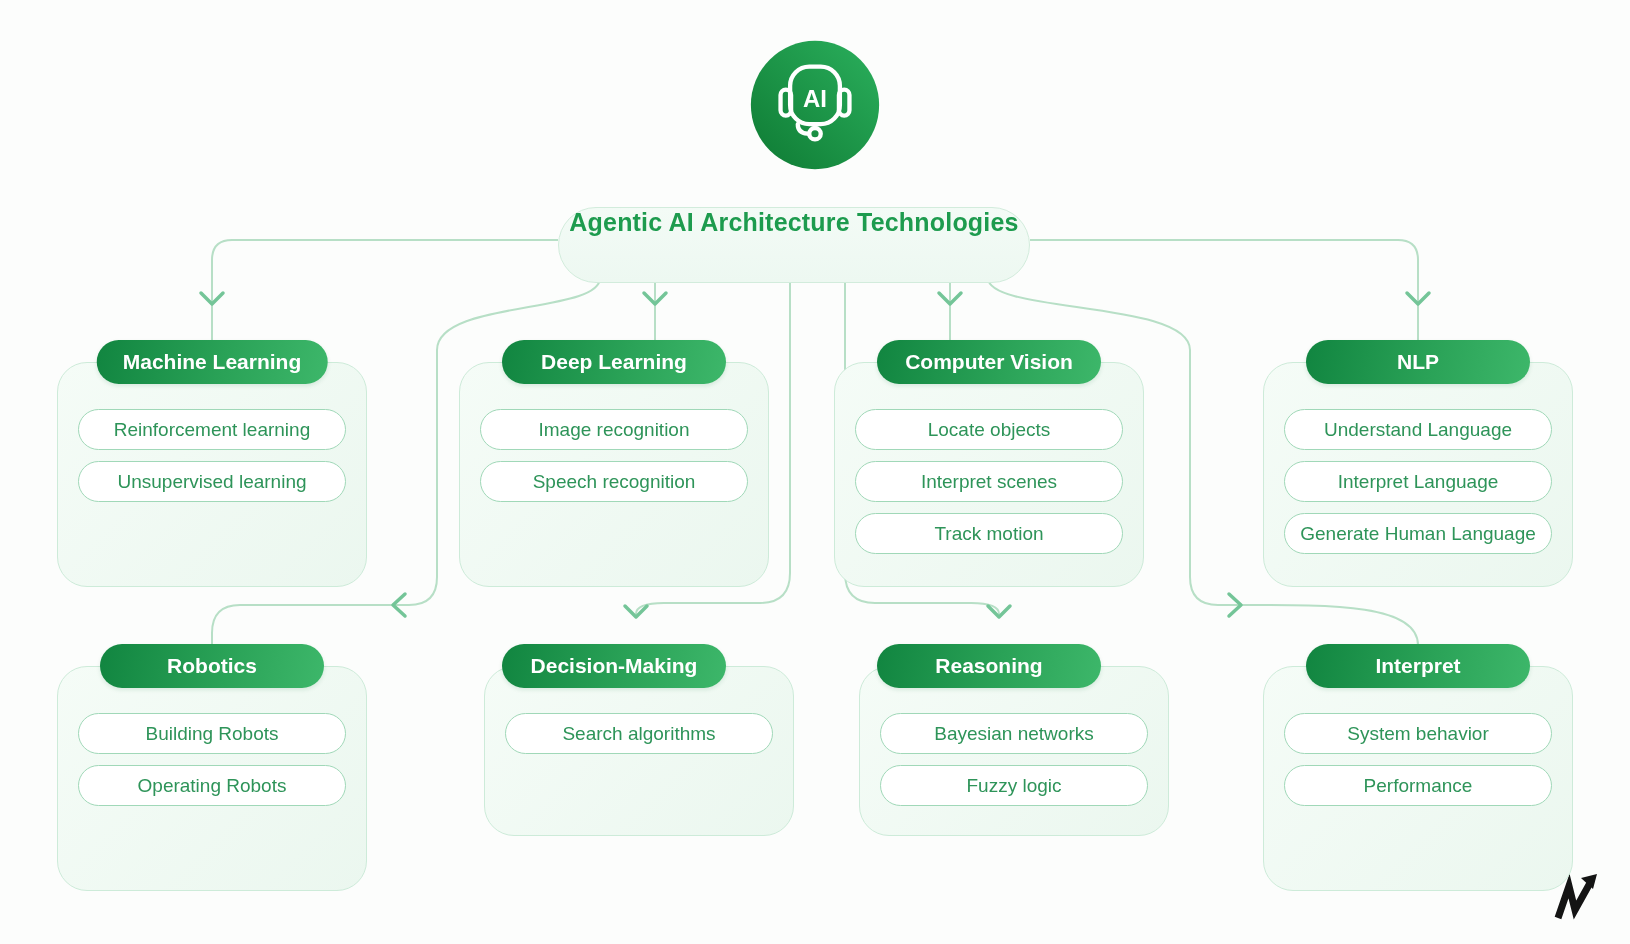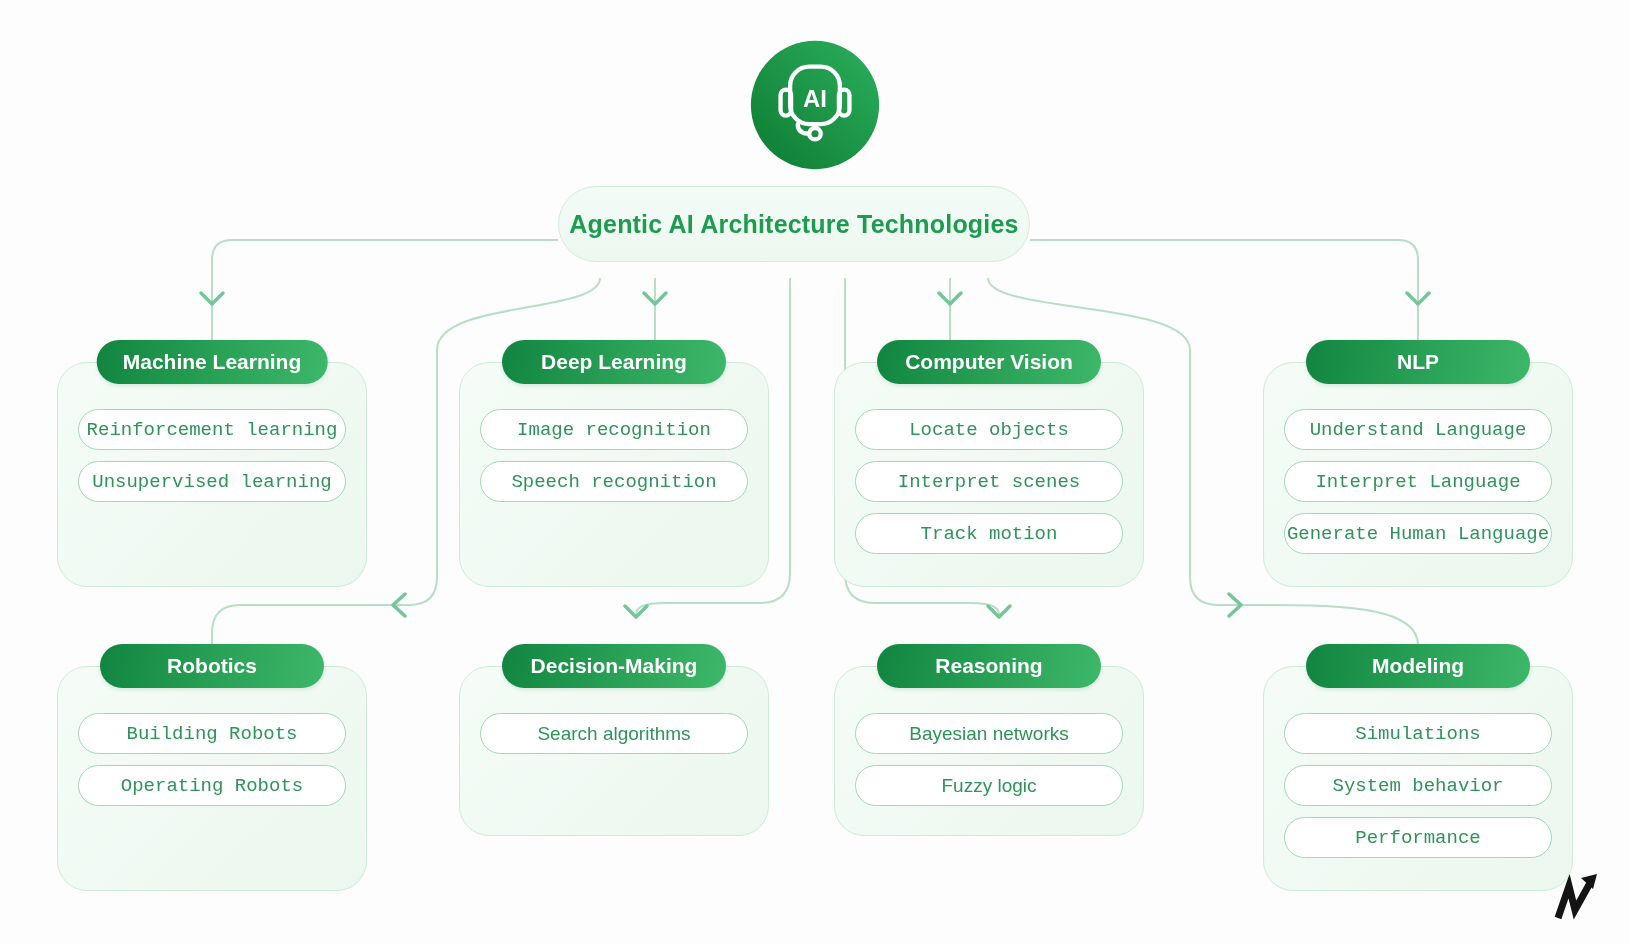--- a/index.html
+++ b/index.html
@@ -6,31 +6,31 @@
   html,body { width:1630px; height:944px; }
   body { font-family:"Liberation Sans", sans-serif; background:#fcfdfc; overflow:hidden; }
   .canvas { position:relative; width:1630px; height:944px; background:#fcfdfc; }
 
   svg.connectors { position:absolute; left:0; top:0; width:1630px; height:944px; pointer-events:none; }
   svg.connectors path.wire { fill:none; stroke:#b7dfc6; stroke-width:2; }
   svg.connectors polyline.chev { fill:none; stroke:#74c598; stroke-width:3.5; stroke-linecap:round; stroke-linejoin:round; }
 
   .ai-badge { position:absolute; left:748px; top:38px; width:134px; height:134px; }
 
-  .title-box { position:absolute; left:558px; top:186px; width:472px; height:76px;
+  .title-box { position:absolute; left:558px; top:207px; width:472px; height:76px;
     background:linear-gradient(180deg,#f3fbf6,#edf8f1); border:1.5px solid #d2ecdc; border-radius:38px;
-    display:flex; align-items:center; justify-content:center; z-index:3; }
+    display:flex; align-items:flex-start; justify-content:center; z-index:3; }
   .title-box span { font-size:25px; font-weight:bold; color:#1d9b4e; letter-spacing:.2px; }
 
   .group { position:absolute; width:310px; z-index:2; }
   .c1{left:57px} .c2{left:459px} .c3{left:834px} .c4{left:1263px}
   .r1{top:362px} .r2{top:666px}
   .box { width:310px; border:1.5px solid #cdebd9; border-radius:30px;
     background:linear-gradient(135deg,#f5fcf7 0%,#ebf7ef 100%); padding-top:46px; }
-  .h3 .box { height:225px;font-family:Liberation Mono, monospace; } .h2 .box { height:170px; }
+  .h3 .box { height:225px; } .h2 .box { height:170px;margin-left:25px; }
   .pill { position:absolute; top:-22px; left:50%; transform:translateX(-50%);
     min-width:224px; height:44px; padding:16px 26px; border-radius:22px;
     background:linear-gradient(100deg,#118540 0%,#2aa257 55%,#3db76a 100%);
     display:flex; align-items:center; justify-content:center; white-space:nowrap;
     box-shadow:0 2px 4px rgba(20,110,60,.12); z-index:4; }
   .pill span { color:#ffffff; font-size:21px; font-weight:bold; }
   .item { height:41px; margin:0 20px 11px 20px; background:#ffffff; border:1.5px solid #a0d8b8;
     border-radius:21px; display:flex; align-items:center; justify-content:center;
     font-size:19px; color:#2e9459; white-space:nowrap; }
 
@@ -151,24 +151,23 @@
         <span>Reasoning</span>
       </div>
     <div class="box">
       <div class="item">Bayesian networks</div>
       <div class="item">Fuzzy logic</div>
     </div>
   </div>
 
   <div class="group c4 r2 h3">
     <div class="pill">
-        <span>Modeling</span>
+        <span>Interpret</span>
       </div>
     <div class="box">
-      <div class="item">Simulations</div>
       <div class="item">System behavior</div>
       <div class="item">Performance</div>
     </div>
   </div>
 
   <div class="logo">
     <svg width="54" height="48" viewBox="0 0 54 48">
       <g>
         <path d="M 6 44 L 17 12 L 23 36 L 38 9" fill="none" stroke="#141414" stroke-width="7" stroke-linejoin="miter"></path>
         <polygon points="45,0 29,4 41,15" fill="#141414"></polygon>

